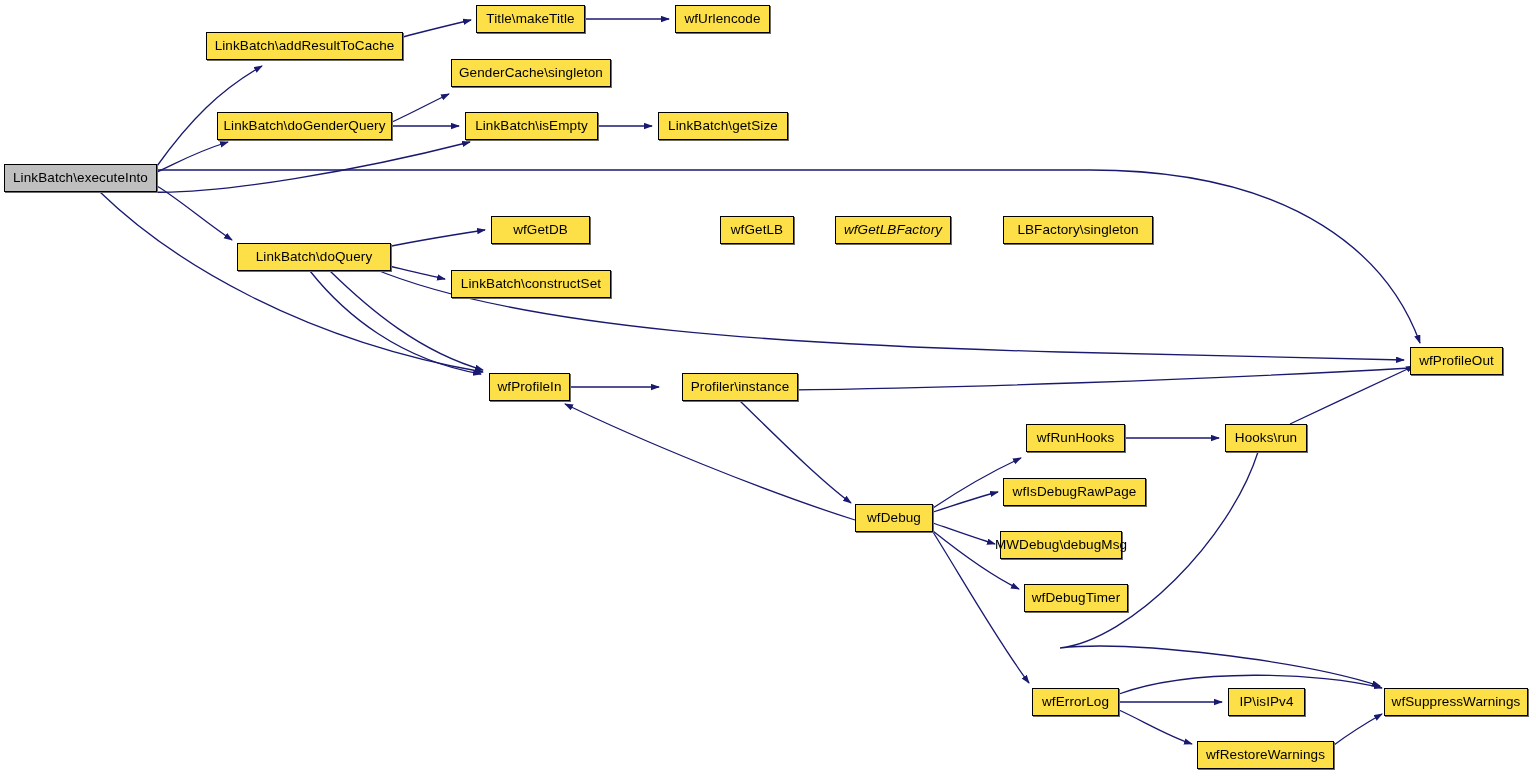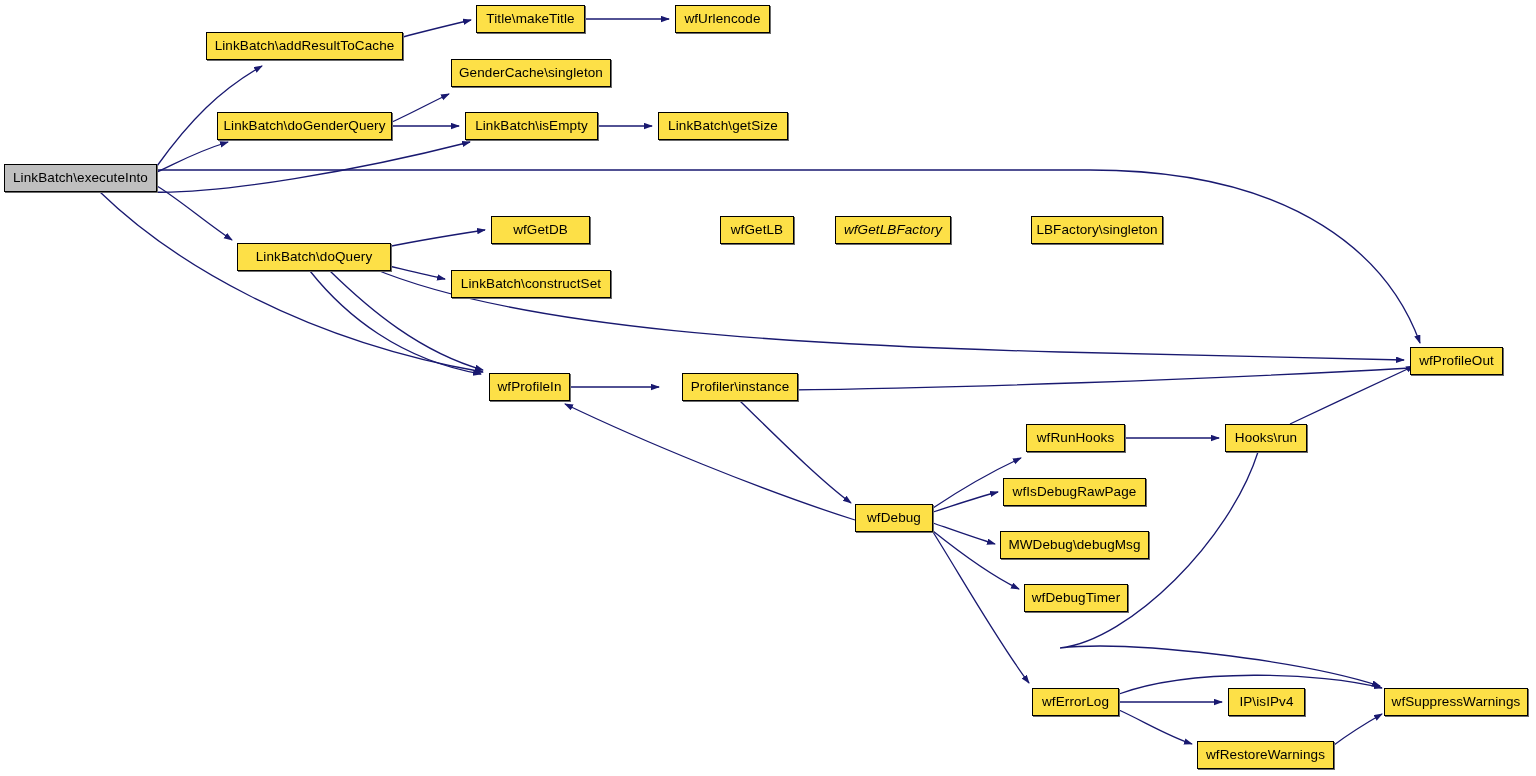--- a/index.html
+++ b/index.html
@@ -108,21 +108,21 @@
       </div>
       <div class="node" style="left: 491px; top: 216px; width: 99px; height: 28px;">
         <span class="label">wfGetDB</span>
       </div>
       <div class="node" style="left: 686px; top: 216px; width: 74px; height: 28px; margin-left: 34px;">
         <span class="label">wfGetLB</span>
       </div>
       <div class="node" style="left: 835px; top: 216px; width: 116px; height: 28px; font-style: italic;">
         <span class="label">wfGetLBFactory</span>
       </div>
-      <div class="node" style="left: 1003px; top: 216px; width: 132px; height: 28px; margin-left: 28px;">
+      <div class="node" style="left: 1003px; top: 216px; width: 150px; height: 28px;">
         <span class="label">LBFactory\singleton</span>
       </div>
       <div class="node" style="left: 451px; top: 270px; width: 160px; height: 28px;">
         <span class="label">LinkBatch\constructSet</span>
       </div>
       <div class="node" style="left: 489px; top: 373px; width: 81px; height: 28px;">
         <span class="label">wfProfileIn</span>
       </div>
       <div class="node" style="left: 682px; top: 373px; width: 116px; height: 28px;">
         <span class="label">Profiler\instance</span>
@@ -135,21 +135,21 @@
       </div>
       <div class="node" style="left: 1225px; top: 424px; width: 82px; height: 28px;">
         <span class="label">Hooks\run</span>
       </div>
       <div class="node" style="left: 855px; top: 504px; width: 78px; height: 28px;">
         <span class="label">wfDebug</span>
       </div>
       <div class="node" style="left: 1003px; top: 478px; width: 143px; height: 28px;">
         <span class="label">wfIsDebugRawPage</span>
       </div>
-      <div class="node" style="left: 1000px; top: 531px; width: 149px; height: 28px;">
+      <div class="node" style="left: 1000px; top: 531px; width: 122px; height: 28px;">
         <span class="label">MWDebug\debugMsg</span>
       </div>
       <div class="node" style="left: 1024px; top: 584px; width: 104px; height: 28px;">
         <span class="label">wfDebugTimer</span>
       </div>
       <div class="node" style="left: 1032px; top: 688px; width: 87px; height: 28px;">
         <span class="label">wfErrorLog</span>
       </div>
       <div class="node" style="left: 1228px; top: 688px; width: 77px; height: 28px;">
         <span class="label">IP\isIPv4</span>

